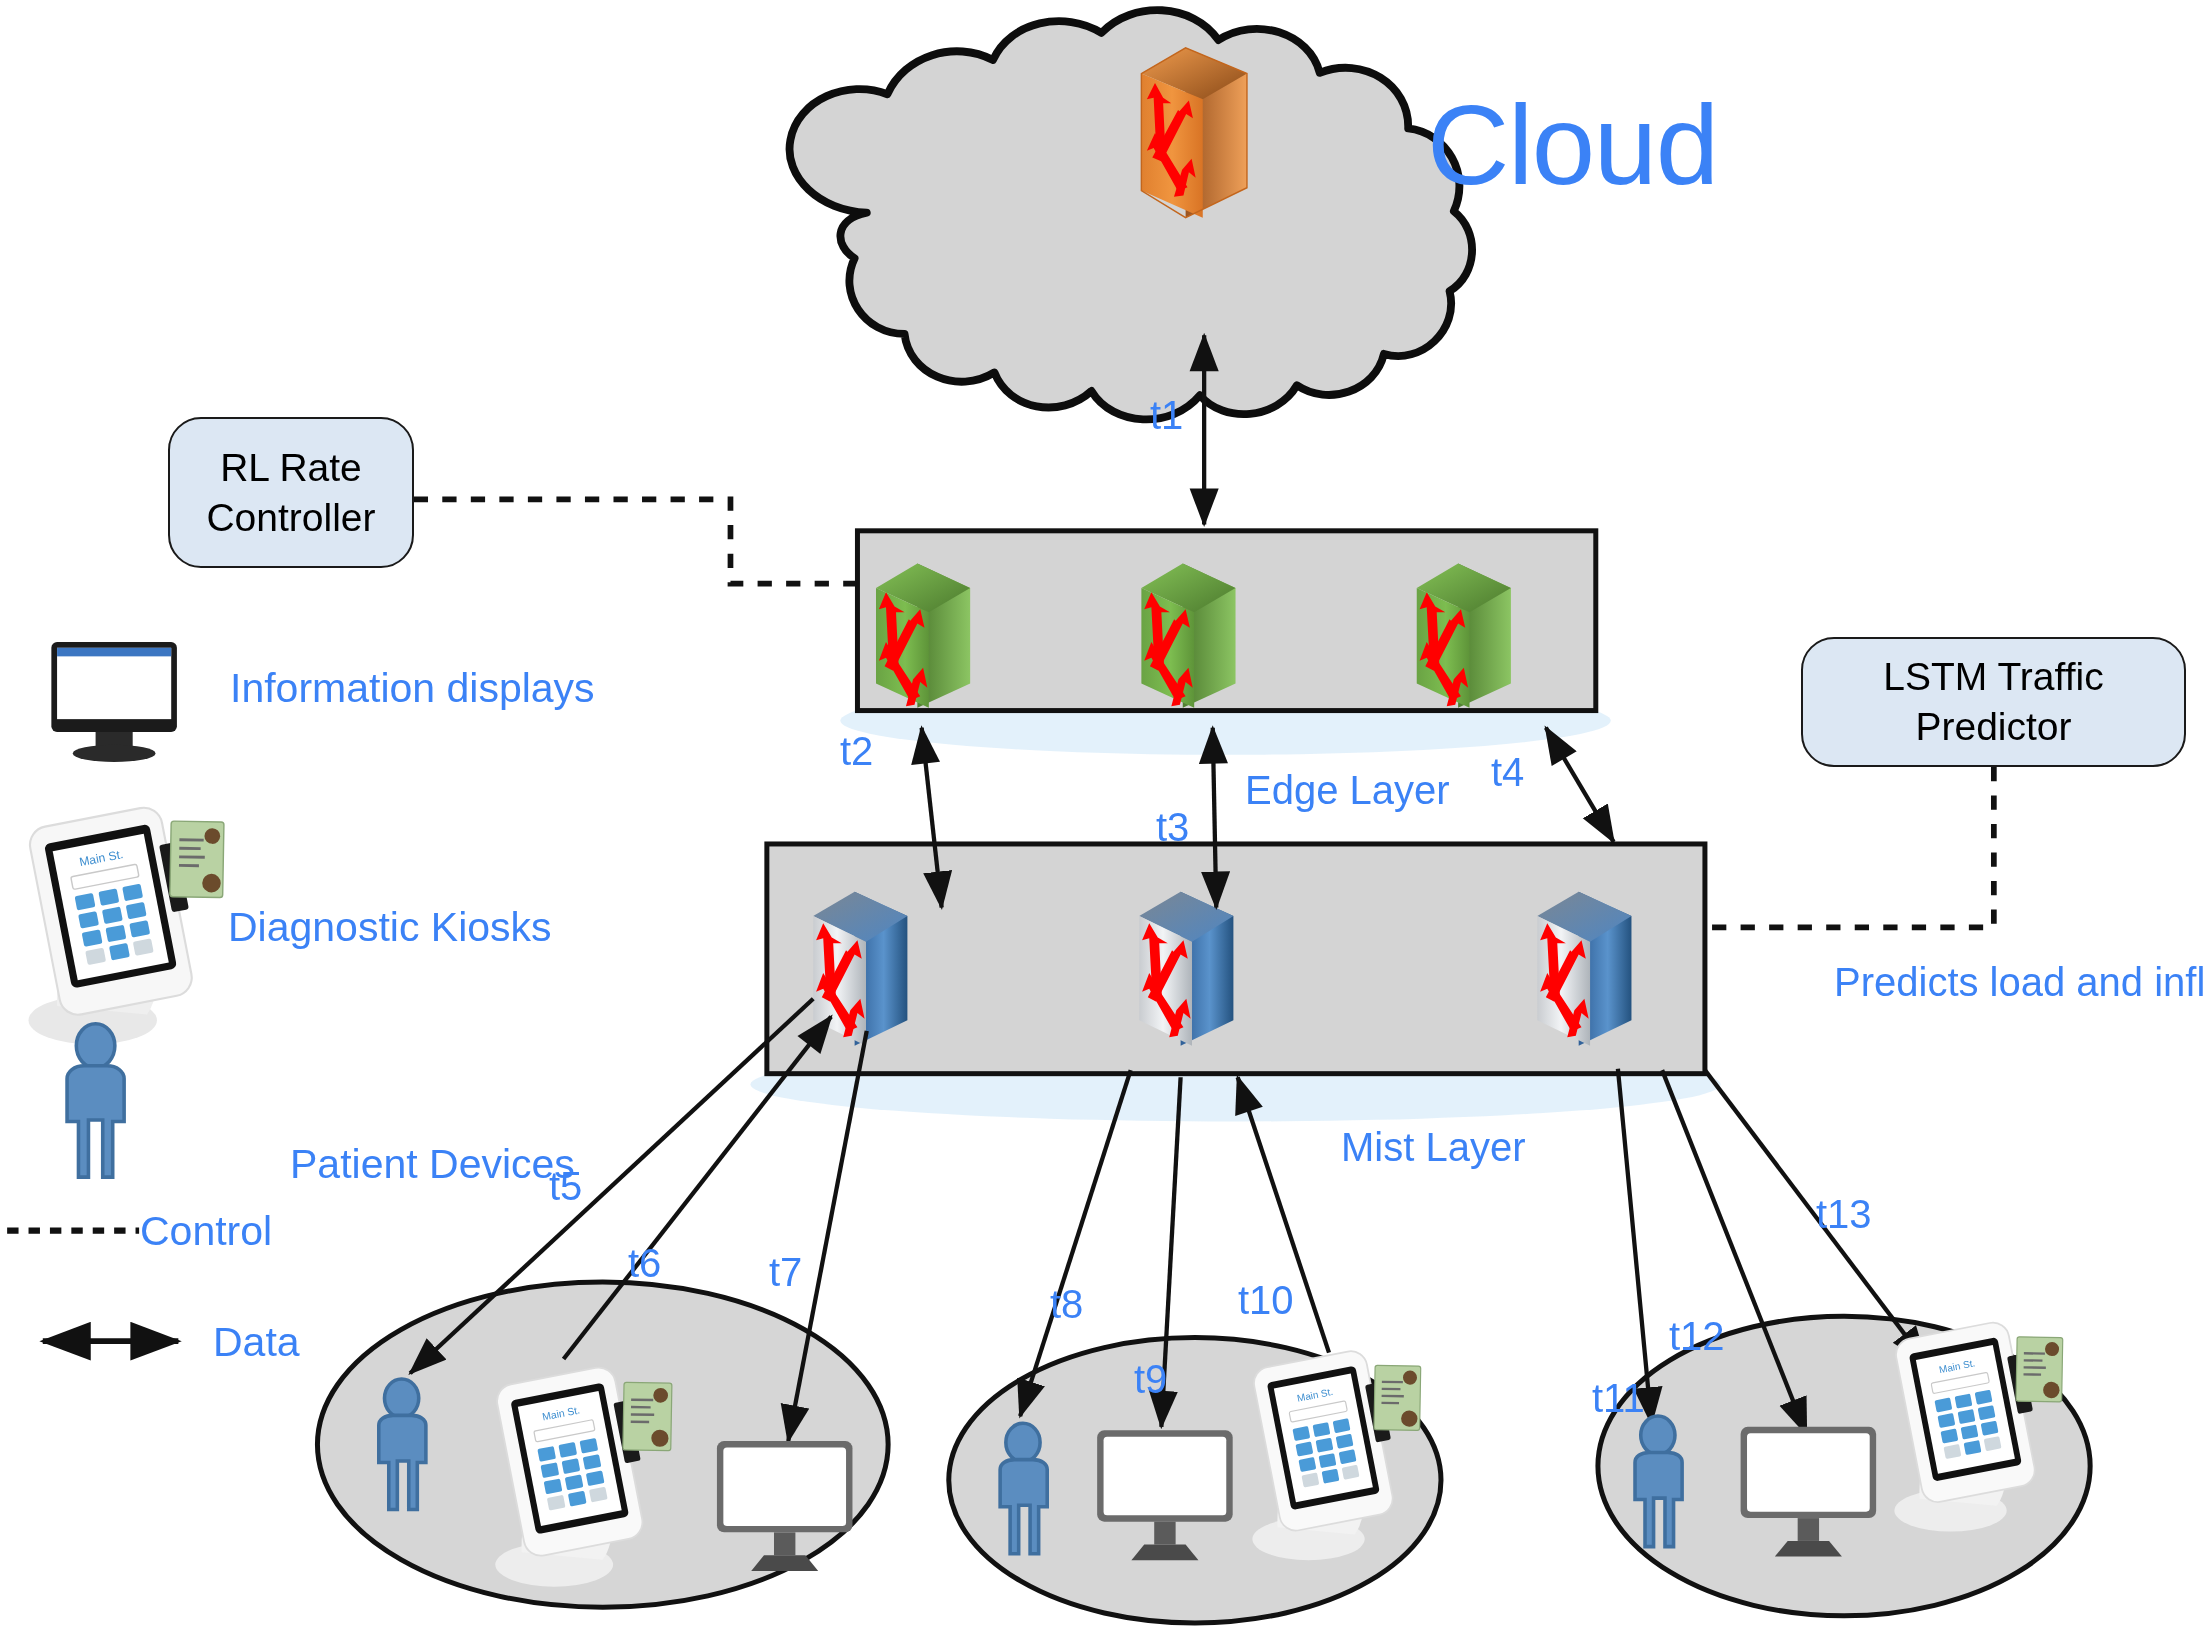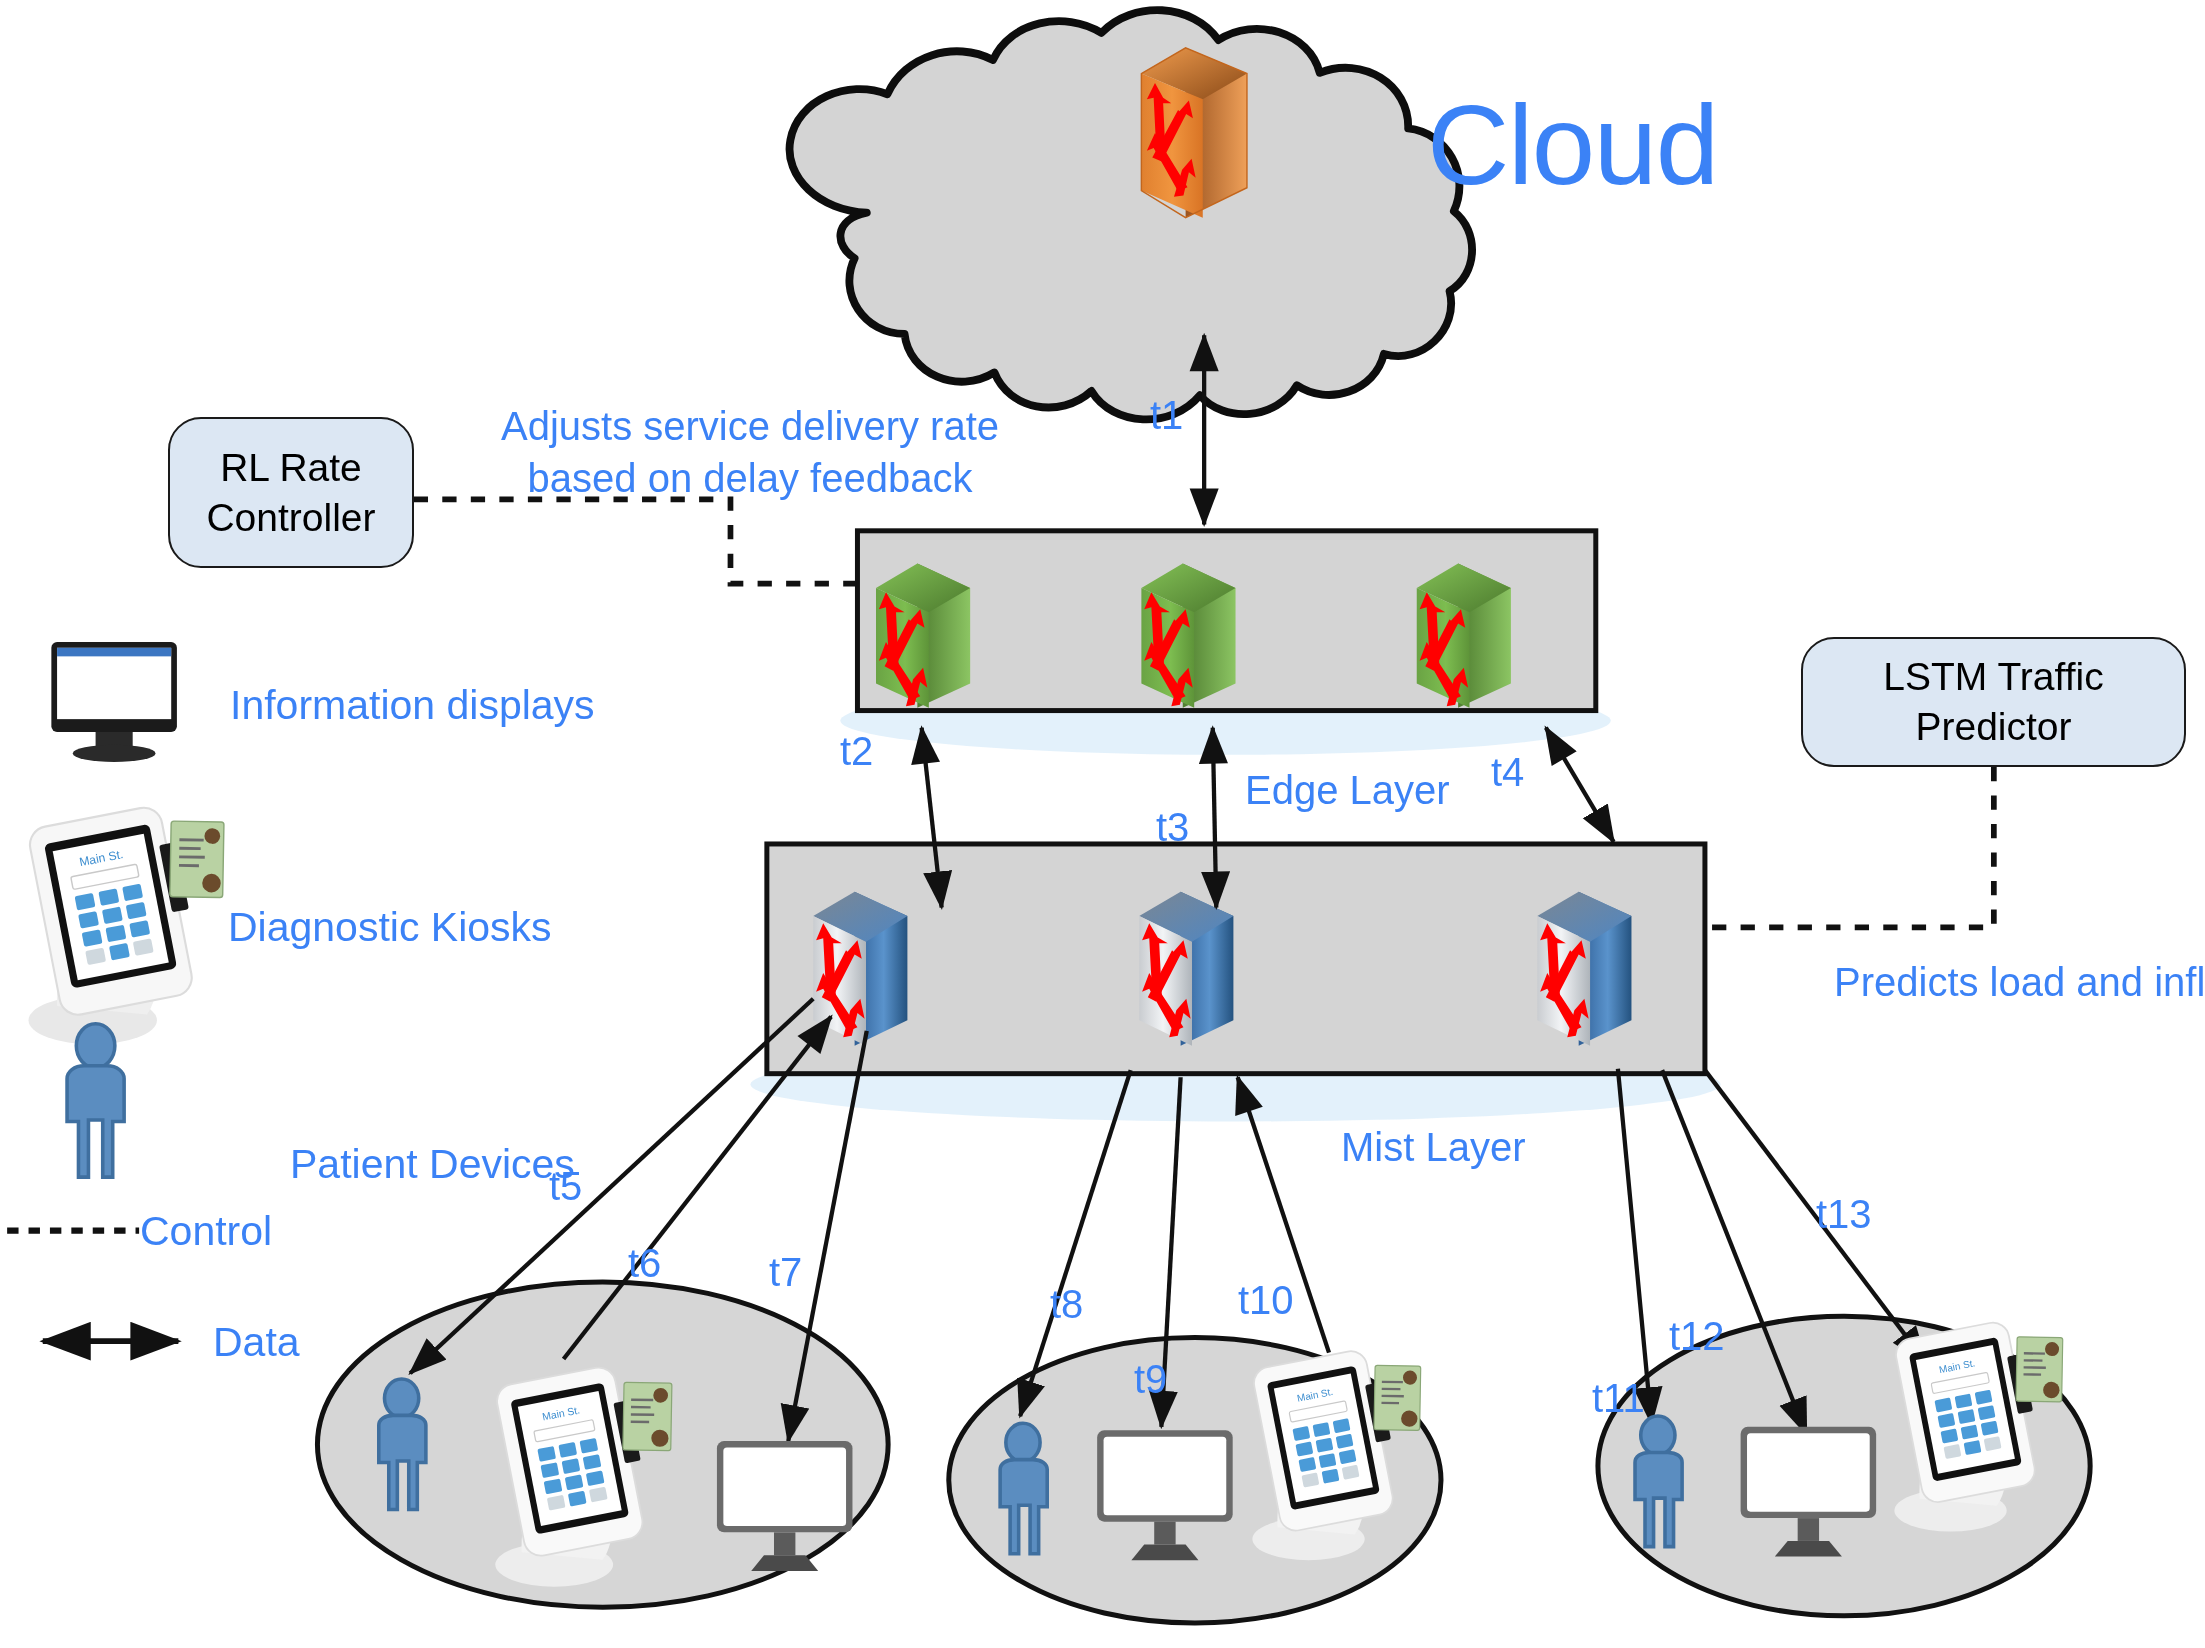--- a/index.html
+++ b/index.html
@@ -431,33 +431,31 @@
       </g>
     </g>
   </svg>
 
   <div class="txt big-cloud-label" style="left:1427px;top:78px;">Cloud</div>
 
   <div class="roundbox" style="left:168px;top:417px;width:246px;height:151px;">
     <div class="boxlabel">RL Rate
 Controller</div>
   </div>
-  <div class="txt annot" style="left:479px;top:400px;width:542px;text-align:center;">Adjusts service delivery rate
-based on delay feedback</div>
 
   <div class="roundbox" style="left:1801px;top:637px;width:385px;height:130px;">
     <div class="boxlabel">LSTM Traffic
 Predictor</div>
   </div>
   <div class="txt annot-just" style="left:1834px;top:956px;width:364px;">Predicts load and influences routing decisions</div>
 
   <div class="txt layer-label" style="left:1245px;top:767px;">Edge Layer</div>
   <div class="txt layer-label" style="left:1341px;top:1124px;">Mist Layer</div>
 
-  <div class="txt legend-label" style="left:230px;top:681px;">Information displays</div>
+  <div class="txt legend-label" style="left:230px;top:664px;">Information displays</div>
   <div class="txt legend-label" style="left:228px;top:903px;">Diagnostic Kiosks</div>
   <div class="txt legend-label" style="left:290px;top:1140px;">Patient Devices</div>
   <div class="txt legend-label" style="left:140px;top:1207px;">Control</div>
   <div class="txt legend-label" style="left:213px;top:1318px;text-align:right;">Data</div>
 
   <div class="txt tlabel" style="left:1150px;top:392px;">t1</div>
   <div class="txt tlabel" style="left:840px;top:728px;">t2</div>
   <div class="txt tlabel" style="left:1156px;top:804px;">t3</div>
   <div class="txt tlabel" style="left:1491px;top:749px;">t4</div>
   <div class="txt tlabel" style="left:549px;top:1163px;">t5</div>

